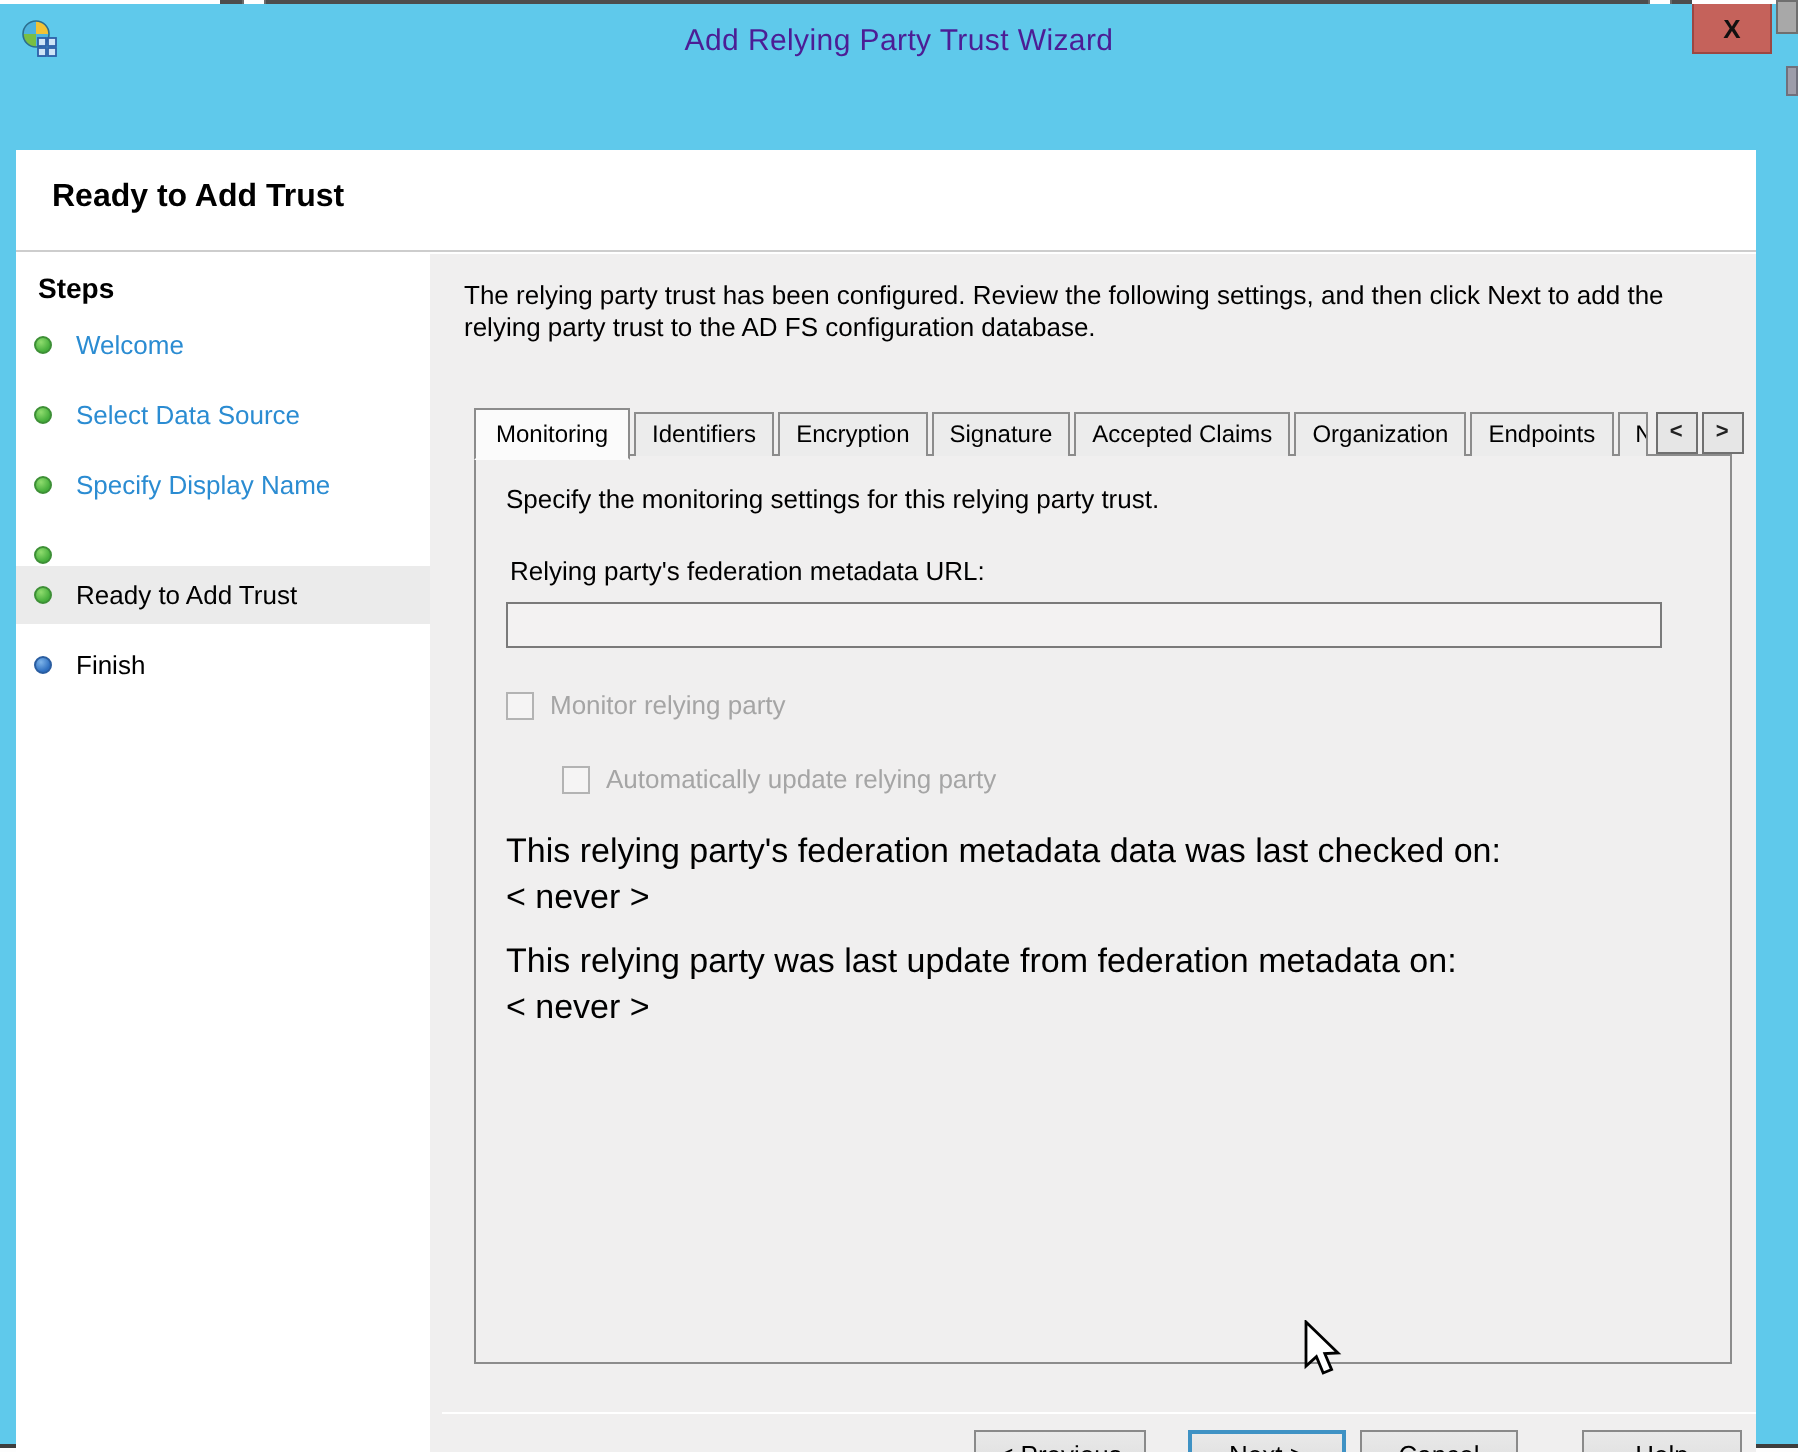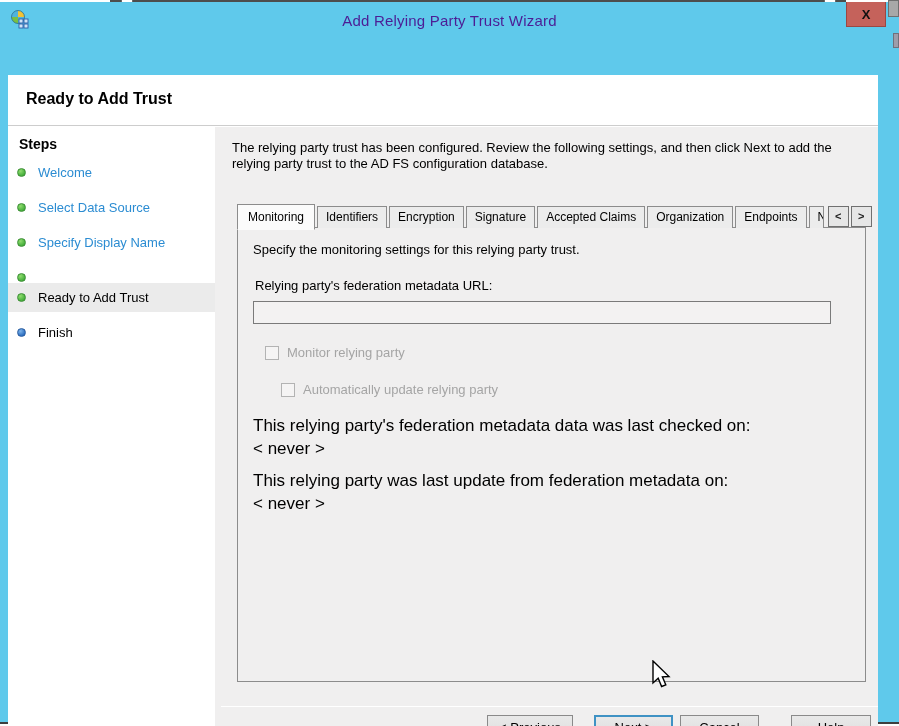--- a/index.html
+++ b/index.html
@@ -110,21 +110,21 @@
     background:#f0efef; border:1px solid #8c8c8c; z-index:1;
   }
   .panel-intro { position:absolute; left:15px; top:14px; font-size:13px; color:#000; }
   .url-label  { position:absolute; left:17px; top:50px; font-size:13px; color:#000; }
   .url-input {
     position:absolute; left:15px; top:73px; width:578px; height:23px;
     background:#f3f2f2; border:1px solid #7a7a7a; font-size:13px; padding:0 4px;
     font-family:"Liberation Sans", sans-serif; color:#000;
   }
   .checkbox-row { position:absolute; display:flex; align-items:center; }
-  .cb-monitor { left:27px; top:117px; }
+  .cb-monitor { left:15px; top:117px; }
   .cb-auto { left:43px; top:154px; }
   .checkbox {
     width:14px; height:14px; background:#f5f4f4; border:1px solid #b3b3b3; margin-right:8px;
   }
   .cb-label { font-size:13px; color:#a5a5a5; }
   .meta-line { position:absolute; left:15px; font-size:17px; color:#000; }
   .ml-1 { top:188px; } .ml-2 { top:211px; } .ml-3 { top:243px; } .ml-4 { top:266px; }
 
   
   .separator { position:absolute; left:6px; right:0; top:579px; height:1px; background:#dddddd; border-bottom:1px solid #ffffff; }

